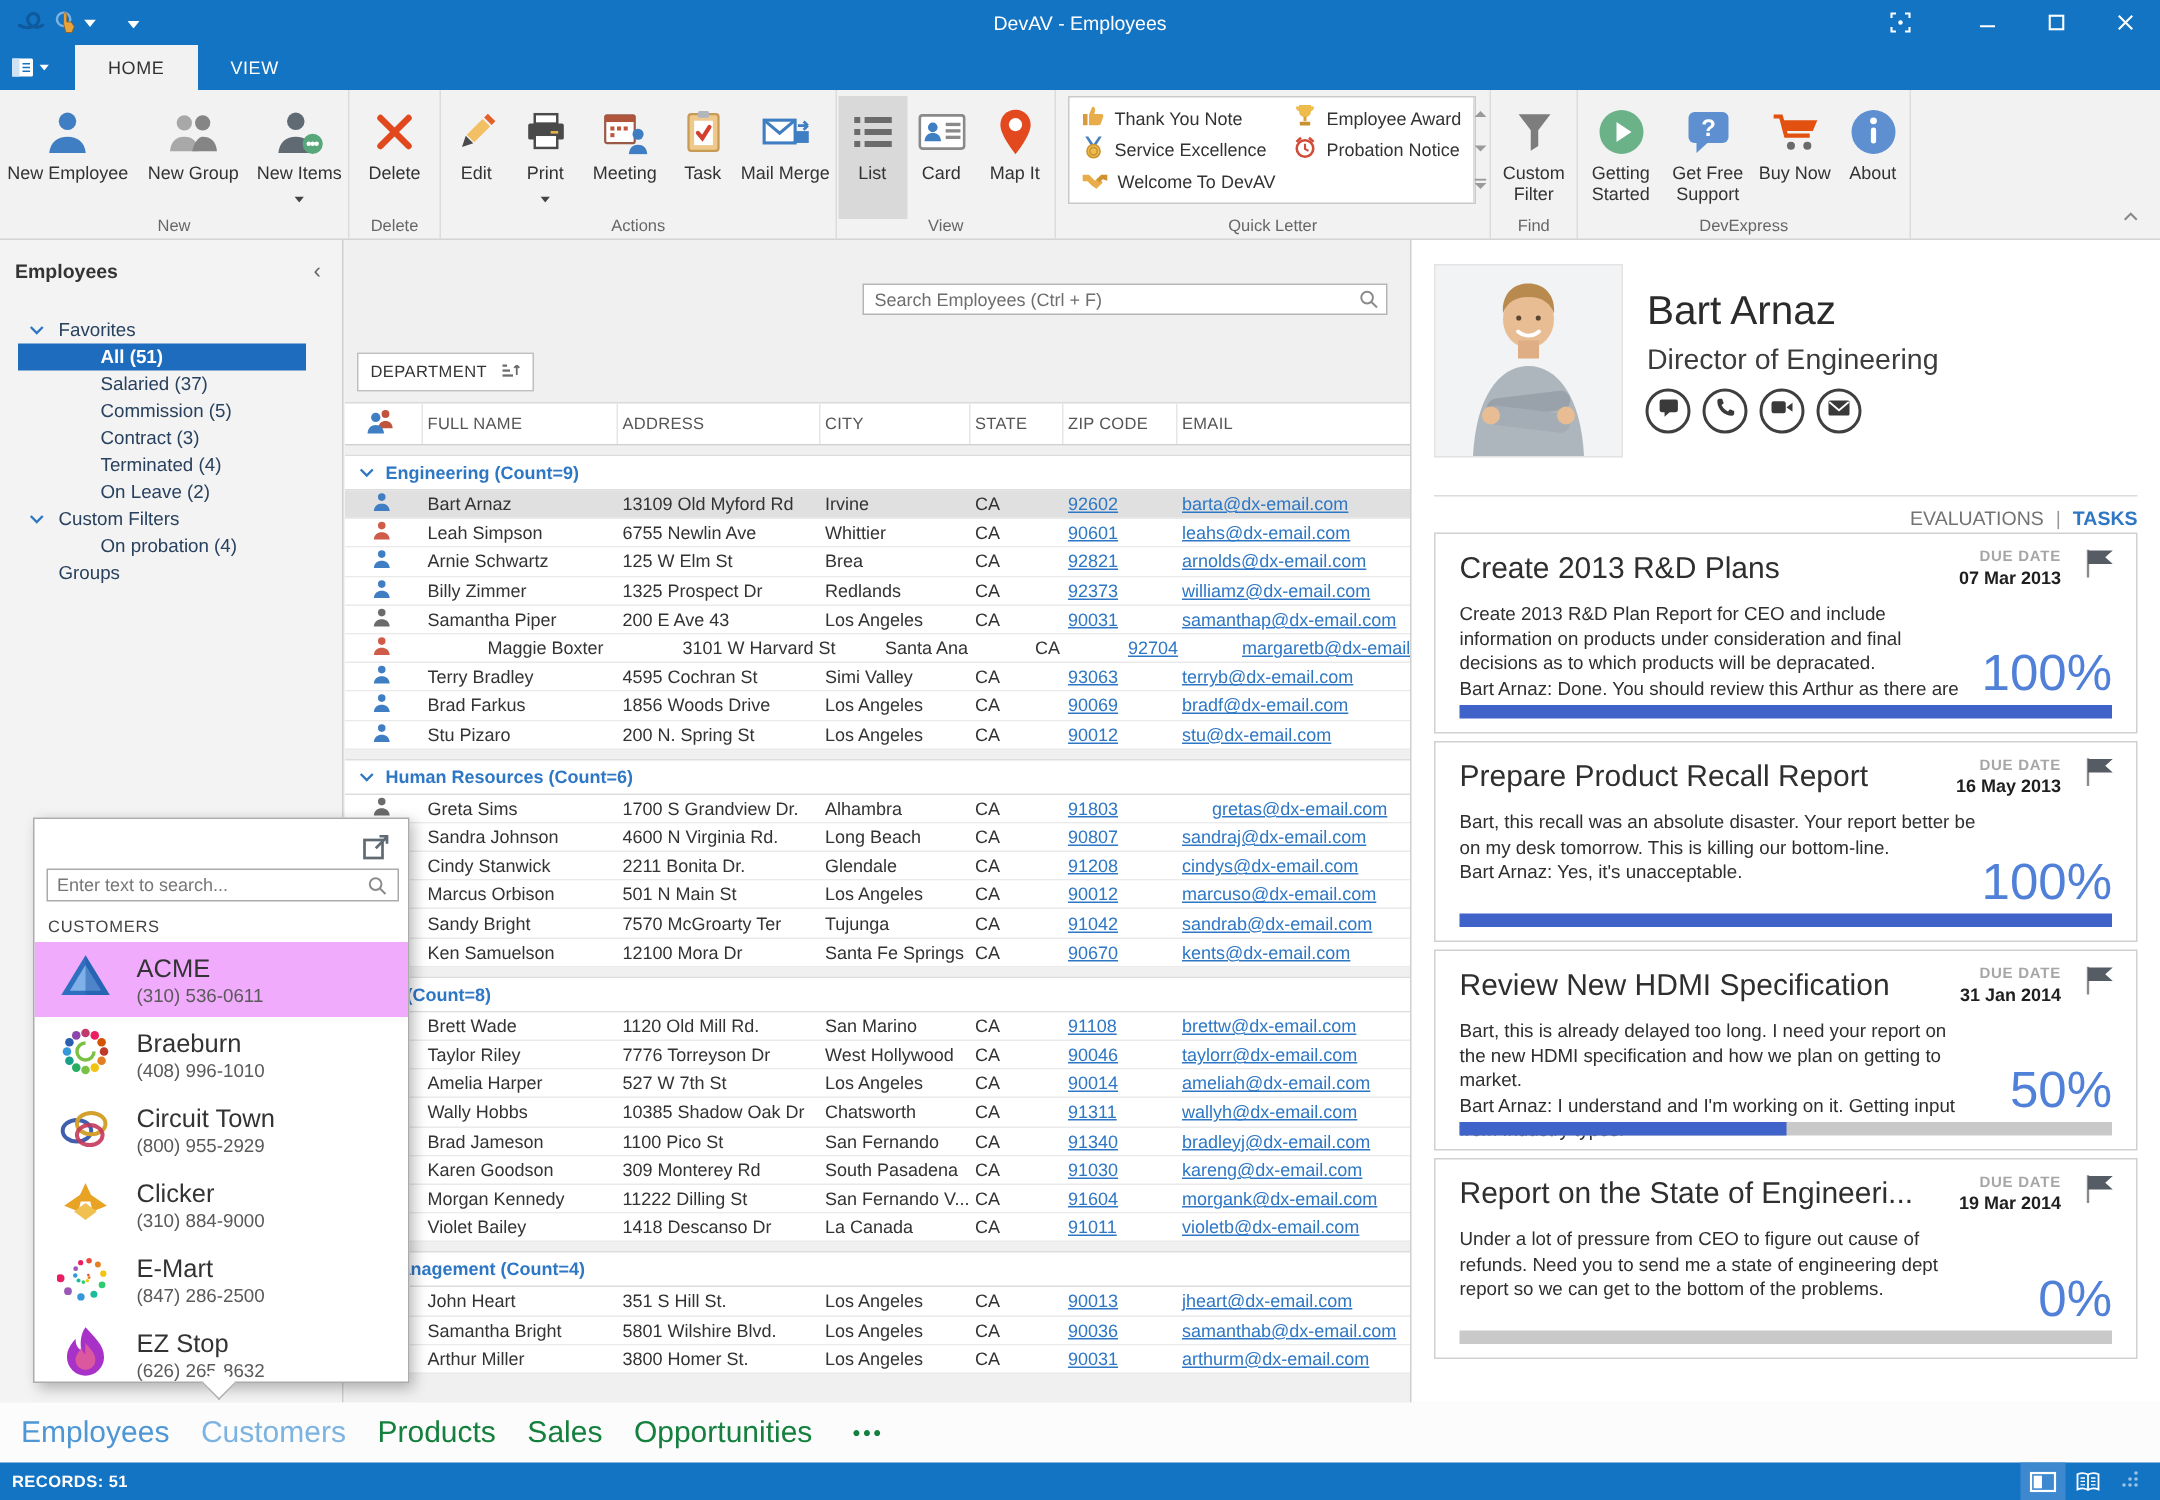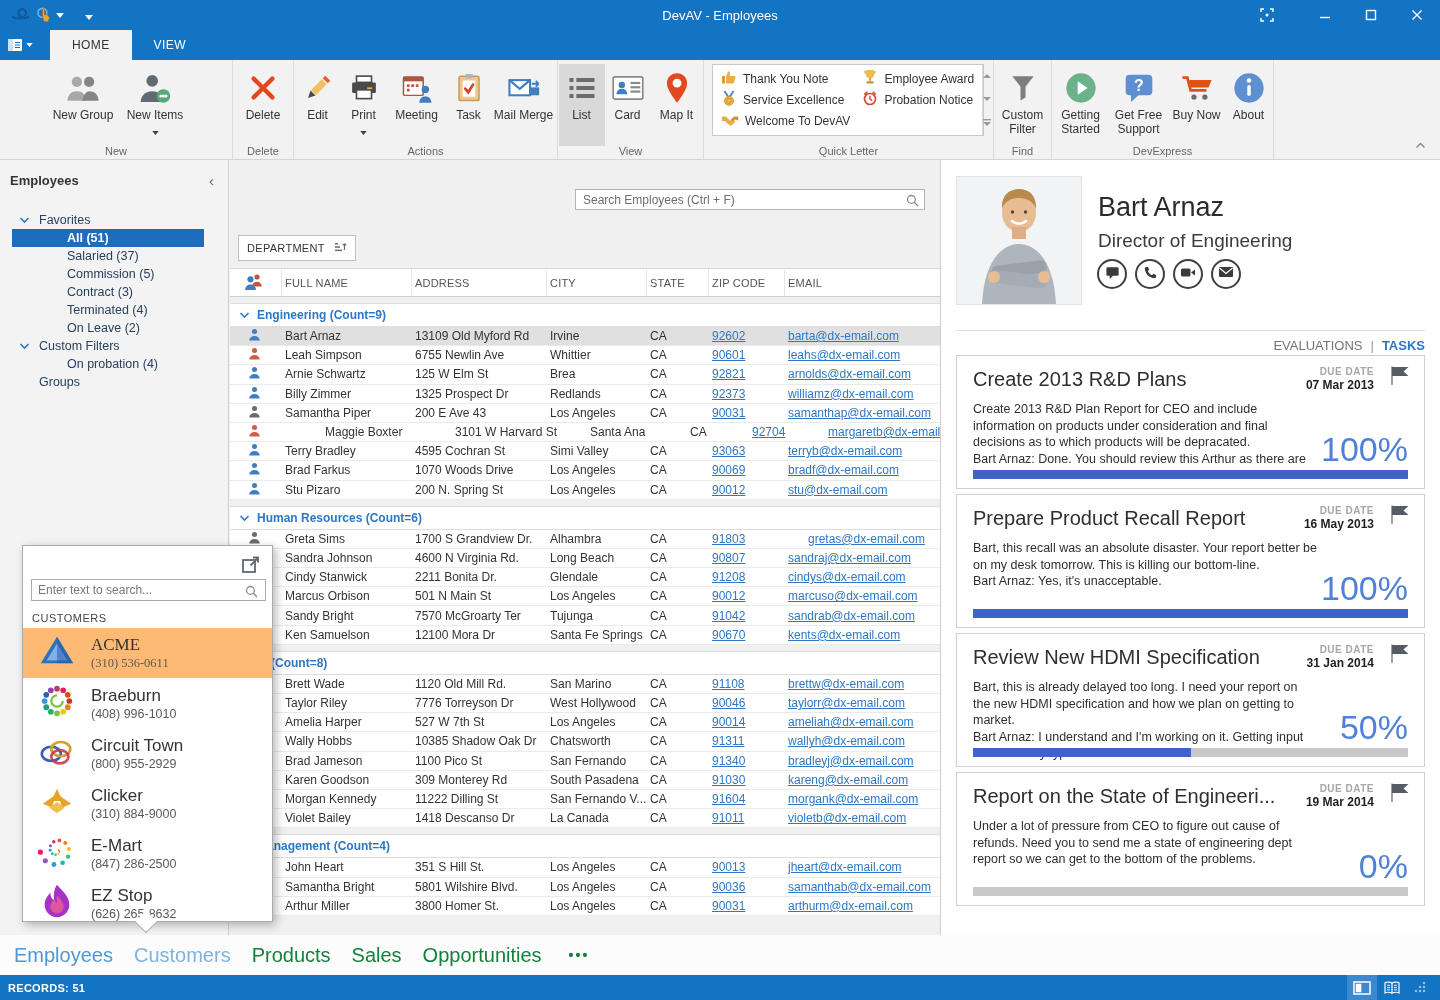--- a/index.html
+++ b/index.html
@@ -94,21 +94,21 @@
 
   
   #popup { position:absolute; left:22px; top:545px; width:251px; height:377px; background:#fff; border:1px solid #ababab; box-shadow:3px 3px 9px rgba(0,0,0,.28); z-index:50; overflow:hidden; }
   #popup-open { position:absolute; right:10px; top:8px; }
   #popup-search { position:absolute; left:8px; top:33px; width:235px; height:22px; border:1px solid #ababab; font-size:12px; padding:0 22px 0 6px; color:#333; font-family:inherit; }
   #popup-search::placeholder { color:#777; }
   #popup-search-mag { position:absolute; right:14px; top:38px; }
   #popup-list-header { position:absolute; left:9px; top:66px; font-size:11px; color:#444; letter-spacing:.5px; }
   #customer-list { position:absolute; left:0; right:0; top:82px; }
   .cust { height:50px; display:flex; align-items:center; gap:15px; padding-left:15px; }
-  .cust.selected { background:#fdba74;font-family:Liberation Serif, serif; }
+  .cust.selected { background:#f0abfc; }
   .cust .cname { font-size:17px; color:#333; }
   .cust .cphone { font-size:12.5px; color:#5a5a5a; margin-top:1px; }
   #popup-callout { position:absolute; left:138px; top:914px; width:16px; height:16px; background:#fff; transform:rotate(45deg); border-right:1px solid #ababab; border-bottom:1px solid #ababab; z-index:51; }
 
   
   #bottomnav { position:absolute; top:935px; left:0; width:1440px; height:40px; background:#fcfcfc; display:flex; align-items:center; gap:21px; padding-left:14px; z-index:10; }
   .nav-item { font-size:20px; color:#15803d; }
   .nav-item.nav-active { color:#4e97d4; }
   .nav-item.nav-highlight { color:#7db3e0; }
   .nav-item.nav-dots { font-size:14px; letter-spacing:2px; font-weight:bold; padding-left:6px; }
@@ -183,20 +183,29 @@
   </div>
   <div id="ribbon-tabs" style="display:flex;align-items:stretch;margin-left:10px;">
       <div class="rtab active">HOME</div>
       <div class="rtab">VIEW</div>
     </div>
 </div>
 
 <div id="ribbon">
   <div class="rgroup" style="width: 233px;">
       <div class="rgroup-items">
+        <div class="rbtn" style="width: 92px;">
+          <span class="icon">
+            <svg width="30" height="30" viewBox="0 0 16 16">
+              <circle cx="8" cy="4.2" r="3.1" fill="#3f7ec2"></circle>
+              <path d="M1.5 15.5c.4-4 3-5.8 6.5-5.8s6.1 1.8 6.5 5.8z" fill="#3f7ec2"></path>
+            </svg>
+          </span>
+          <div class="rlbl">New Employee</div>
+        </div>
         <div class="rbtn" style="width: 78px;">
           <span class="icon">
             <svg width="34" height="30" viewBox="0 0 20 16">
               <g fill="#a8a8a8">
                 <circle cx="6.4" cy="4.4" r="3"></circle>
                 <path d="M.8 15.5c.3-3.8 2.5-5.6 5.6-5.6s5.3 1.8 5.6 5.6z"></path>
               </g>
               <g fill="#858585">
                 <circle cx="13.6" cy="4.4" r="3"></circle>
                 <path d="M9.5 15.5c.6-2.8 2.2-5.6 4.1-5.6 3.1 0 5.3 1.8 5.6 5.6z"></path>
@@ -748,21 +757,21 @@
         <div class="gc iconcell" style="width: 52px;">
           <span class="icon"><svg width="13" height="13" viewBox="0 0 16 16">
               <circle cx="8" cy="4.2" r="3.1" fill="#3f7ec2"></circle>
               <path d="M1.5 15.5c.4-4 3-5.8 6.5-5.8s6.1 1.8 6.5 5.8z" fill="#3f7ec2"></path>
             </svg></span>
         </div>
         <div class="gc" style="width: 130px;">
           <span>Brad Farkus</span>
         </div>
         <div class="gc" style="width: 135px;">
-          <span>1070 Woods Drive</span>
+          <span>1856 Woods Drive</span>
         </div>
         <div class="gc" style="width: 100px;">
           <span>Los Angeles</span>
         </div>
         <div class="gc" style="width: 62px;">
           <span>CA</span>
         </div>
         <div class="gc" style="width: 76px;">
           <span class="link">90069</span>
         </div>

